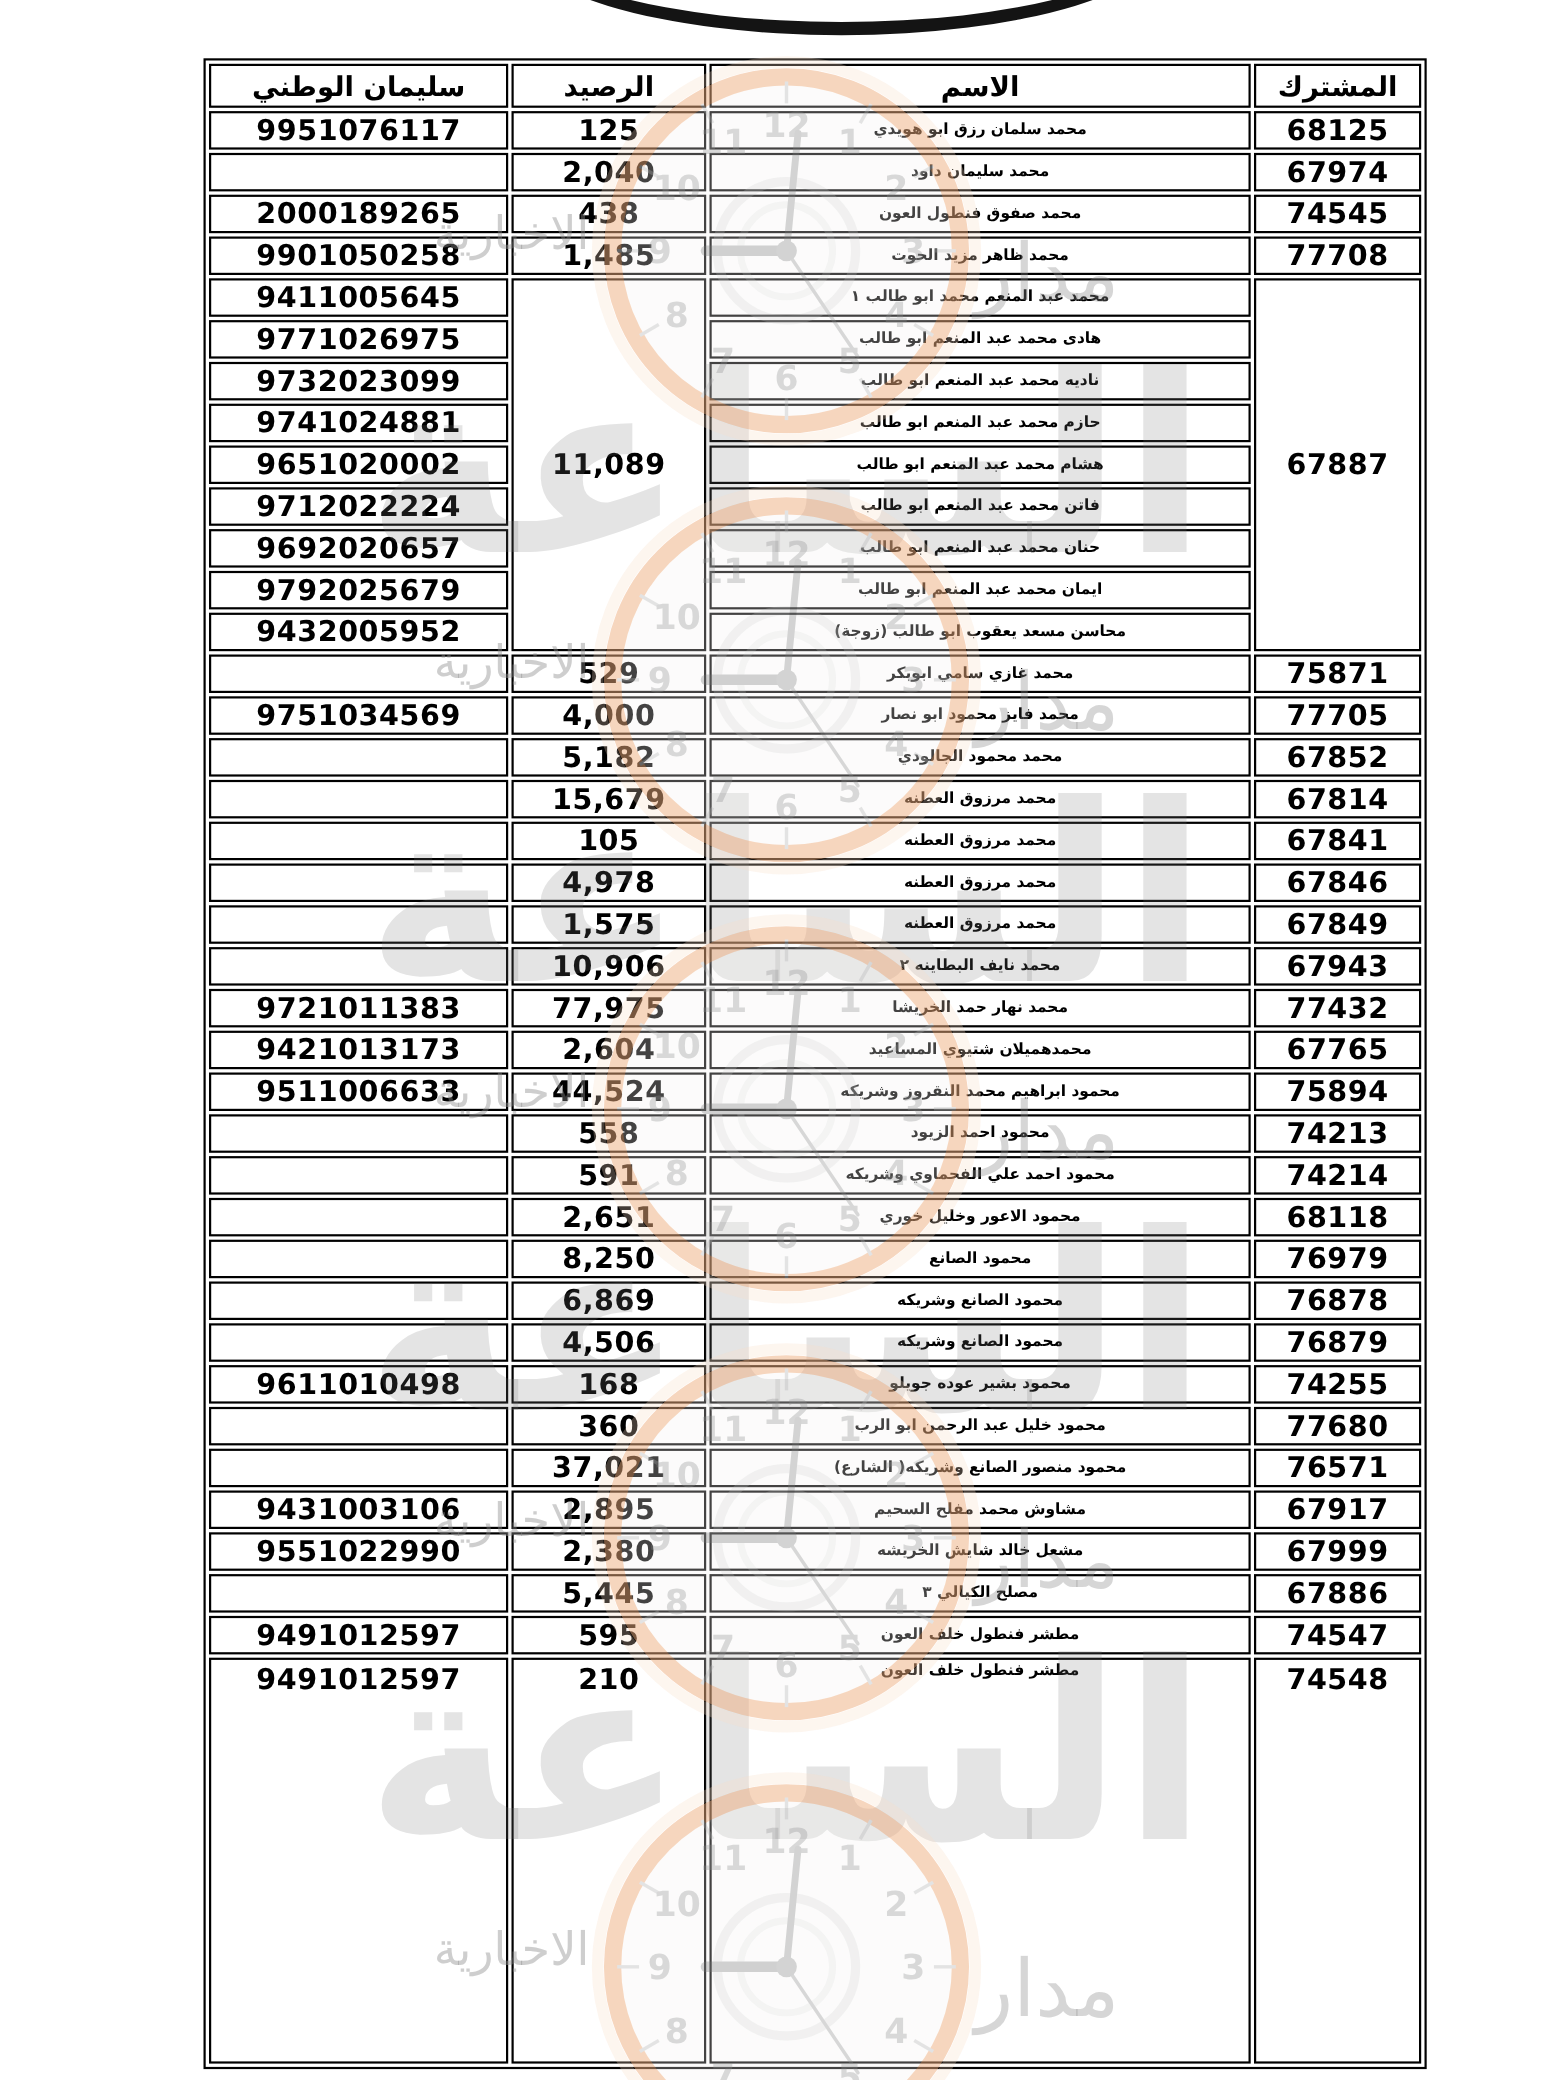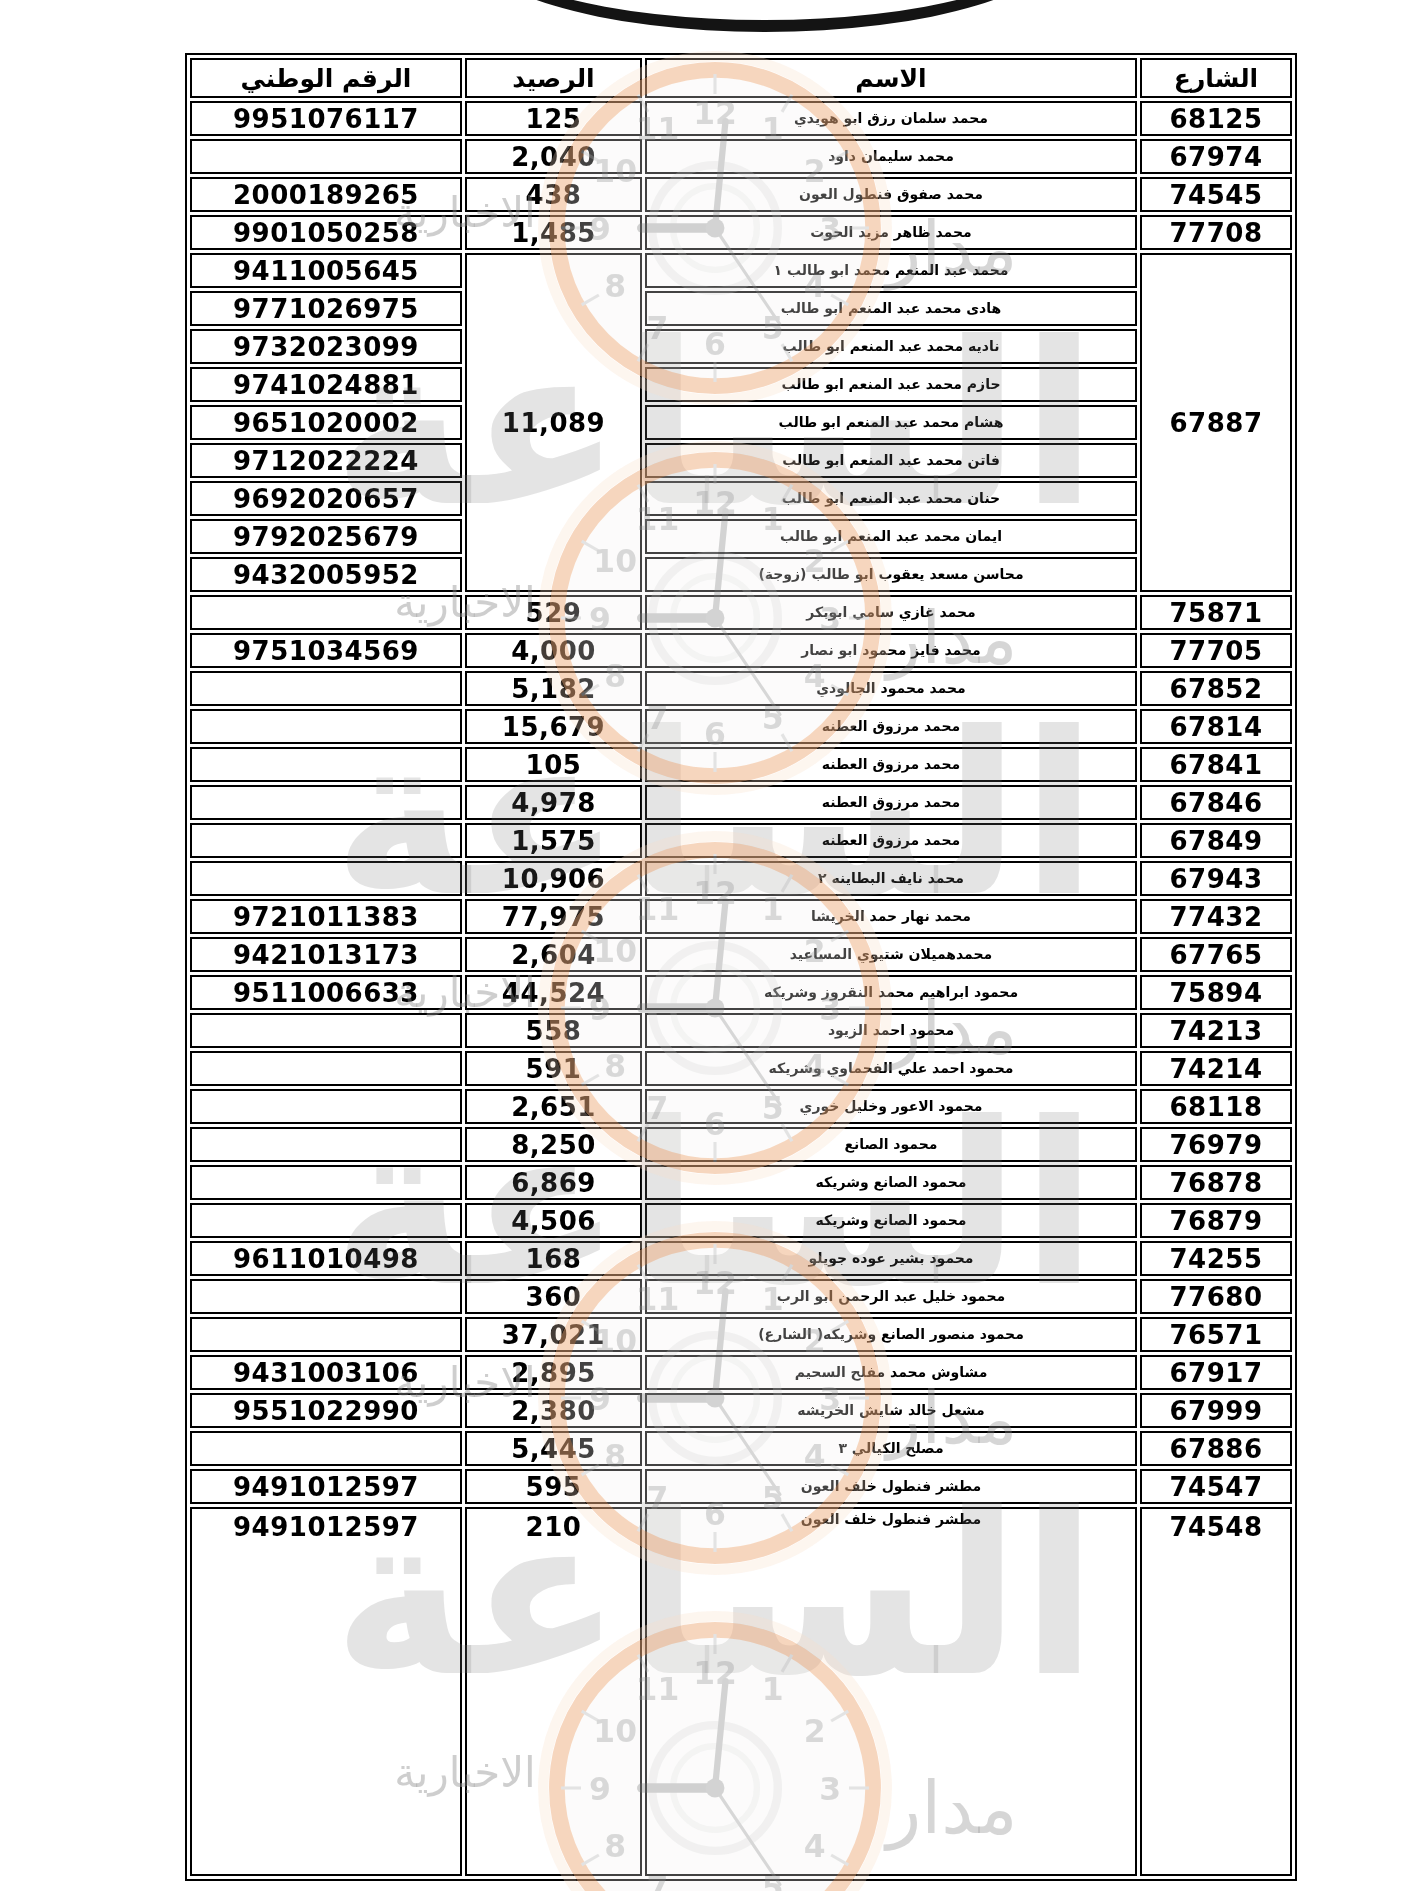--- a/index.html
+++ b/index.html
@@ -252,24 +252,24 @@
 
 <table class="roster" dir="rtl">
   <colgroup>
     <col style="width:152px">
       <col style="width:492px">
     <col style="width:177px">
       <col style="width:272px">
   </colgroup>
   <thead>
     <tr>
-      <th>الشارع</th>
+      <th>المشترك</th>
       <th>الاسم</th>
       <th>الرصيد</th>
-      <th>الرقم الوطني</th>
+      <th>سليمان الوطني</th>
     </tr>
   </thead>
   <tbody>
       <tr>
         <td class="num">68125</td>
         <td class="ar">محمد سلمان رزق ابو هويدي</td>
         <td class="num">125</td>
         <td class="num">9951076117</td>
       </tr>
       <tr>

